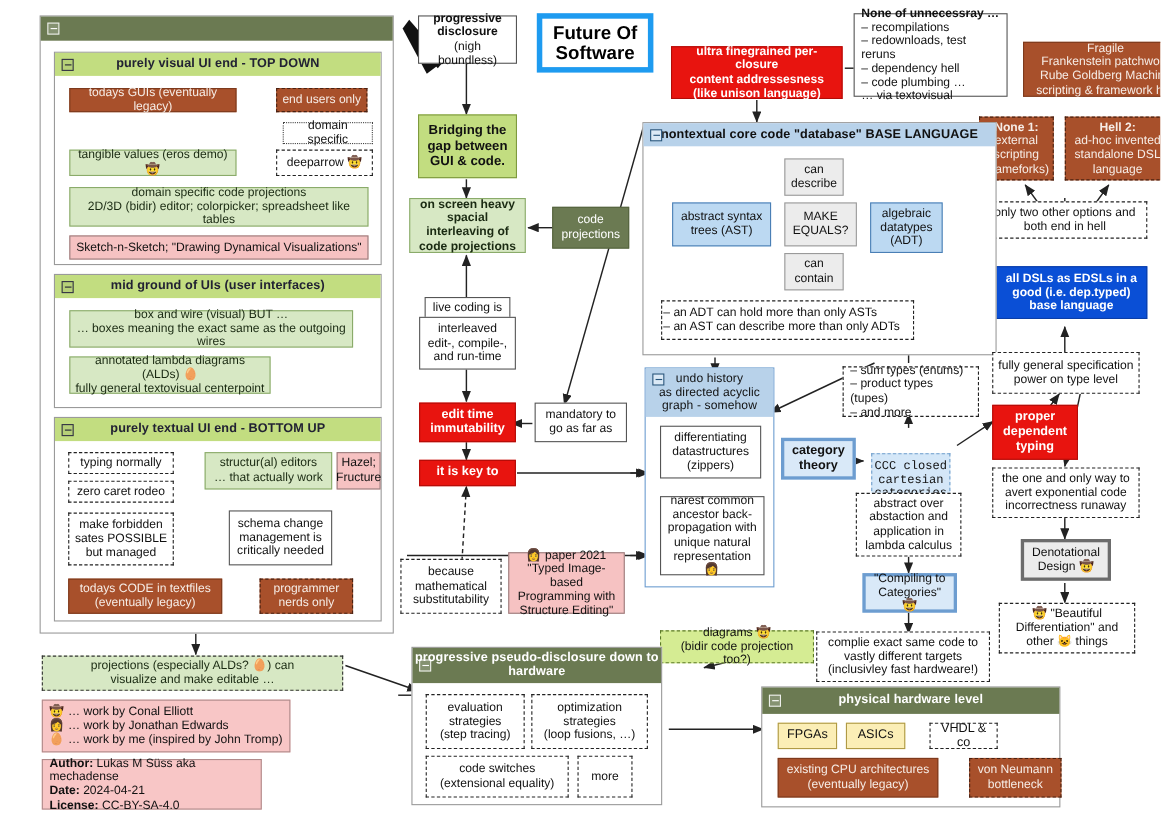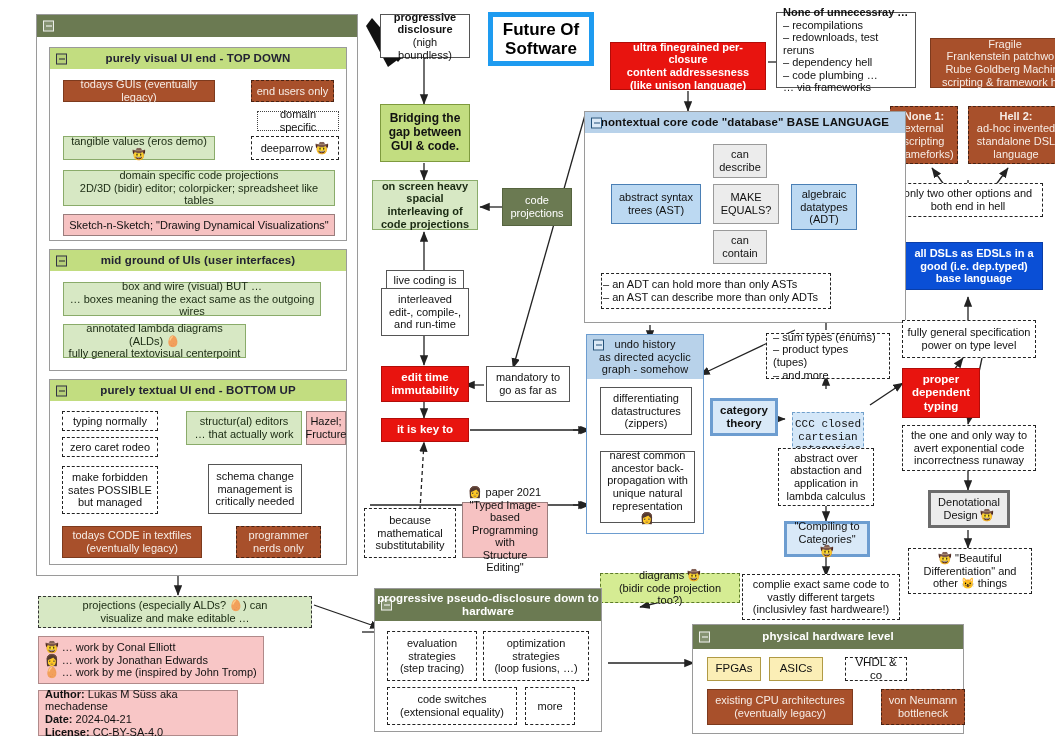--- a/index.html
+++ b/index.html
@@ -306,39 +306,39 @@
 
   <div class="node n-white" style="left:486px; top:366px; width:84px; height:36px; font-size:11px;">mandatory to
 go as far as</div>
 
   <div class="node n-red" style="left:381px; top:418px; width:88px; height:24px; font-size:11.5px;">it is key to</div>
 
   <div class="node n-white-d" style="left:364px; top:508px; width:92px; height:50px; font-size:11px;">because
 mathematical
 substitutability</div>
 
-  <div class="node n-pink" style="left:462px; top:502px; width:86px; height:56px; font-size:11px;">👩 paper 2021
+  <div class="node n-pink" style="left:462px; top:502px; width:106px; height:56px; font-size:11px;">👩 paper 2021
 "Typed Image-based
 Programming with
 Structure Editing"</div>
 
   <div class="node" style="left:502px; top:188px; width:70px; height:38px; font-size:11px; background:#6b7a52; border:1px solid #56643f; color:#fff;">code
 projections</div>
 
   <div class="node n-red" style="left:610px; top:42px; width:156px; height:48px; font-size:11px;">ultra finegrained per-closure
 content addressesness
 (like unison language)</div>
 
   <div class="node n-white left" style="left:776px; top:12px; width:140px; height:76px; font-size:11px; padding-left:6px; flex-direction:column; align-items:flex-start; justify-content:center;">
     <div class="bold">None of unnecessray …</div>
     <div>– recompilations</div>
     <div>– redownloads, test reruns</div>
     <div>– dependency hell</div>
     <div>– code plumbing …</div>
-    <div>… via frameworks</div>
+    <div>… via textovisual</div>
   </div>
 
   <div class="node n-brown" style="left:930px; top:38px; width:150px; height:50px; font-size:11px;">Fragile
 Frankenstein patchwork
 Rube Goldberg Machine
 scripting &amp; framework hell</div>
 
   <div class="node n-brown-d" style="left:890px; top:106px; width:68px; height:58px; font-size:11px; flex-direction:column;">
     <span class="bold">None 1:</span>
     <span>external

